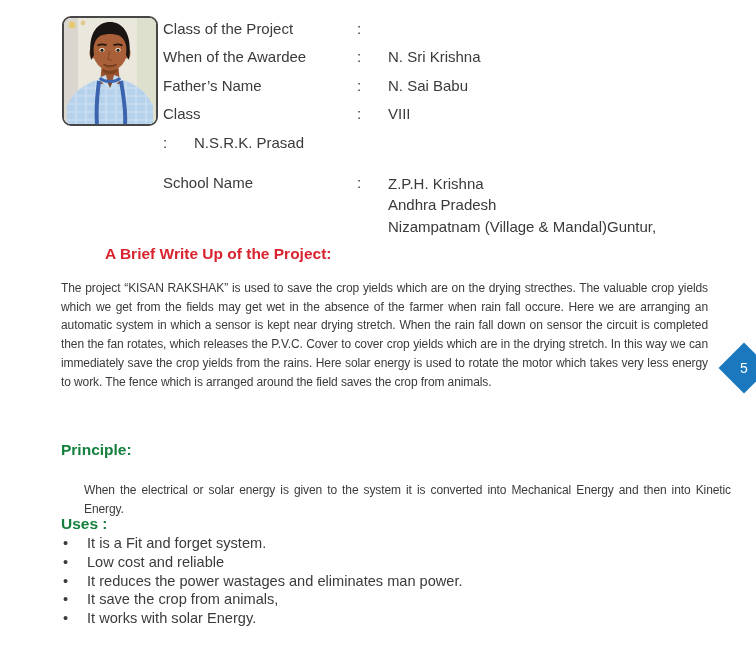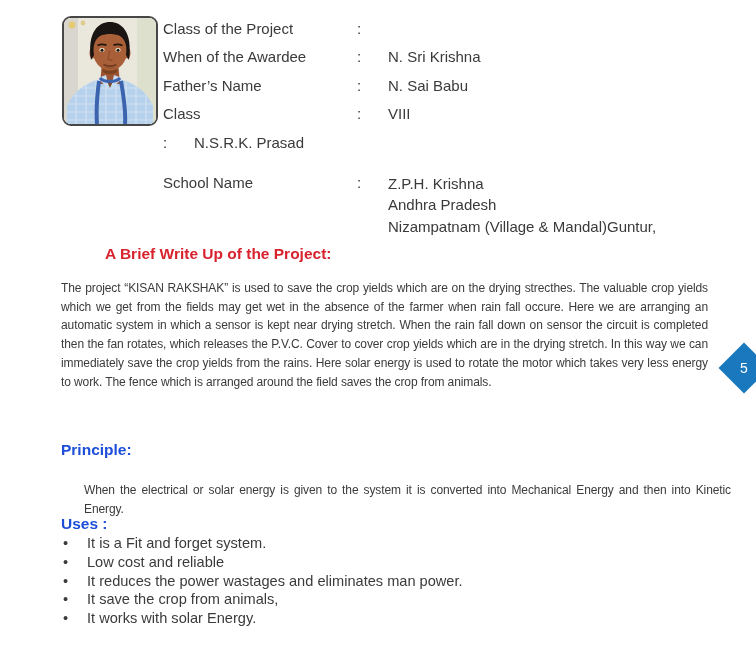--- a/index.html
+++ b/index.html
@@ -28,21 +28,21 @@
   .details{position:absolute;left:163px;top:0;width:560px;}
   .d-row{position:absolute;left:0;display:flex;width:540px;font-size:15px;line-height:19px;color:#3a3a3a;}
   .d-label{width:194px;flex:0 0 194px;}
   .d-colon{width:31px;flex:0 0 31px;}
   .d-value{flex:1;}
   .d-value.accent{color:var(--red);font-weight:bold;}
   .school-line{display:block;line-height:21.3px;}
   
   .sec-heading{position:absolute;left:61px;font-size:15.5px;font-weight:bold;line-height:19px;}
   .sec-heading.red{color:var(--red);margin-left:44px;}
-  .sec-heading.dark{color:#1d4ed8;}
+  .sec-heading.dark{color:#15803d;}
   .body-text{
     position:absolute;left:61px;width:647px;
     font-size:12px;line-height:18.7px;letter-spacing:-0.1px;
     text-align:justify;color:var(--ink);
   }
   #brief-heading{top:244px;}
   #brief-para{top:279px;}
   #principle-heading{top:440px;}
   #principle-para{top:481px;margin-left:23px;}
   #uses-heading{top:514px;}

